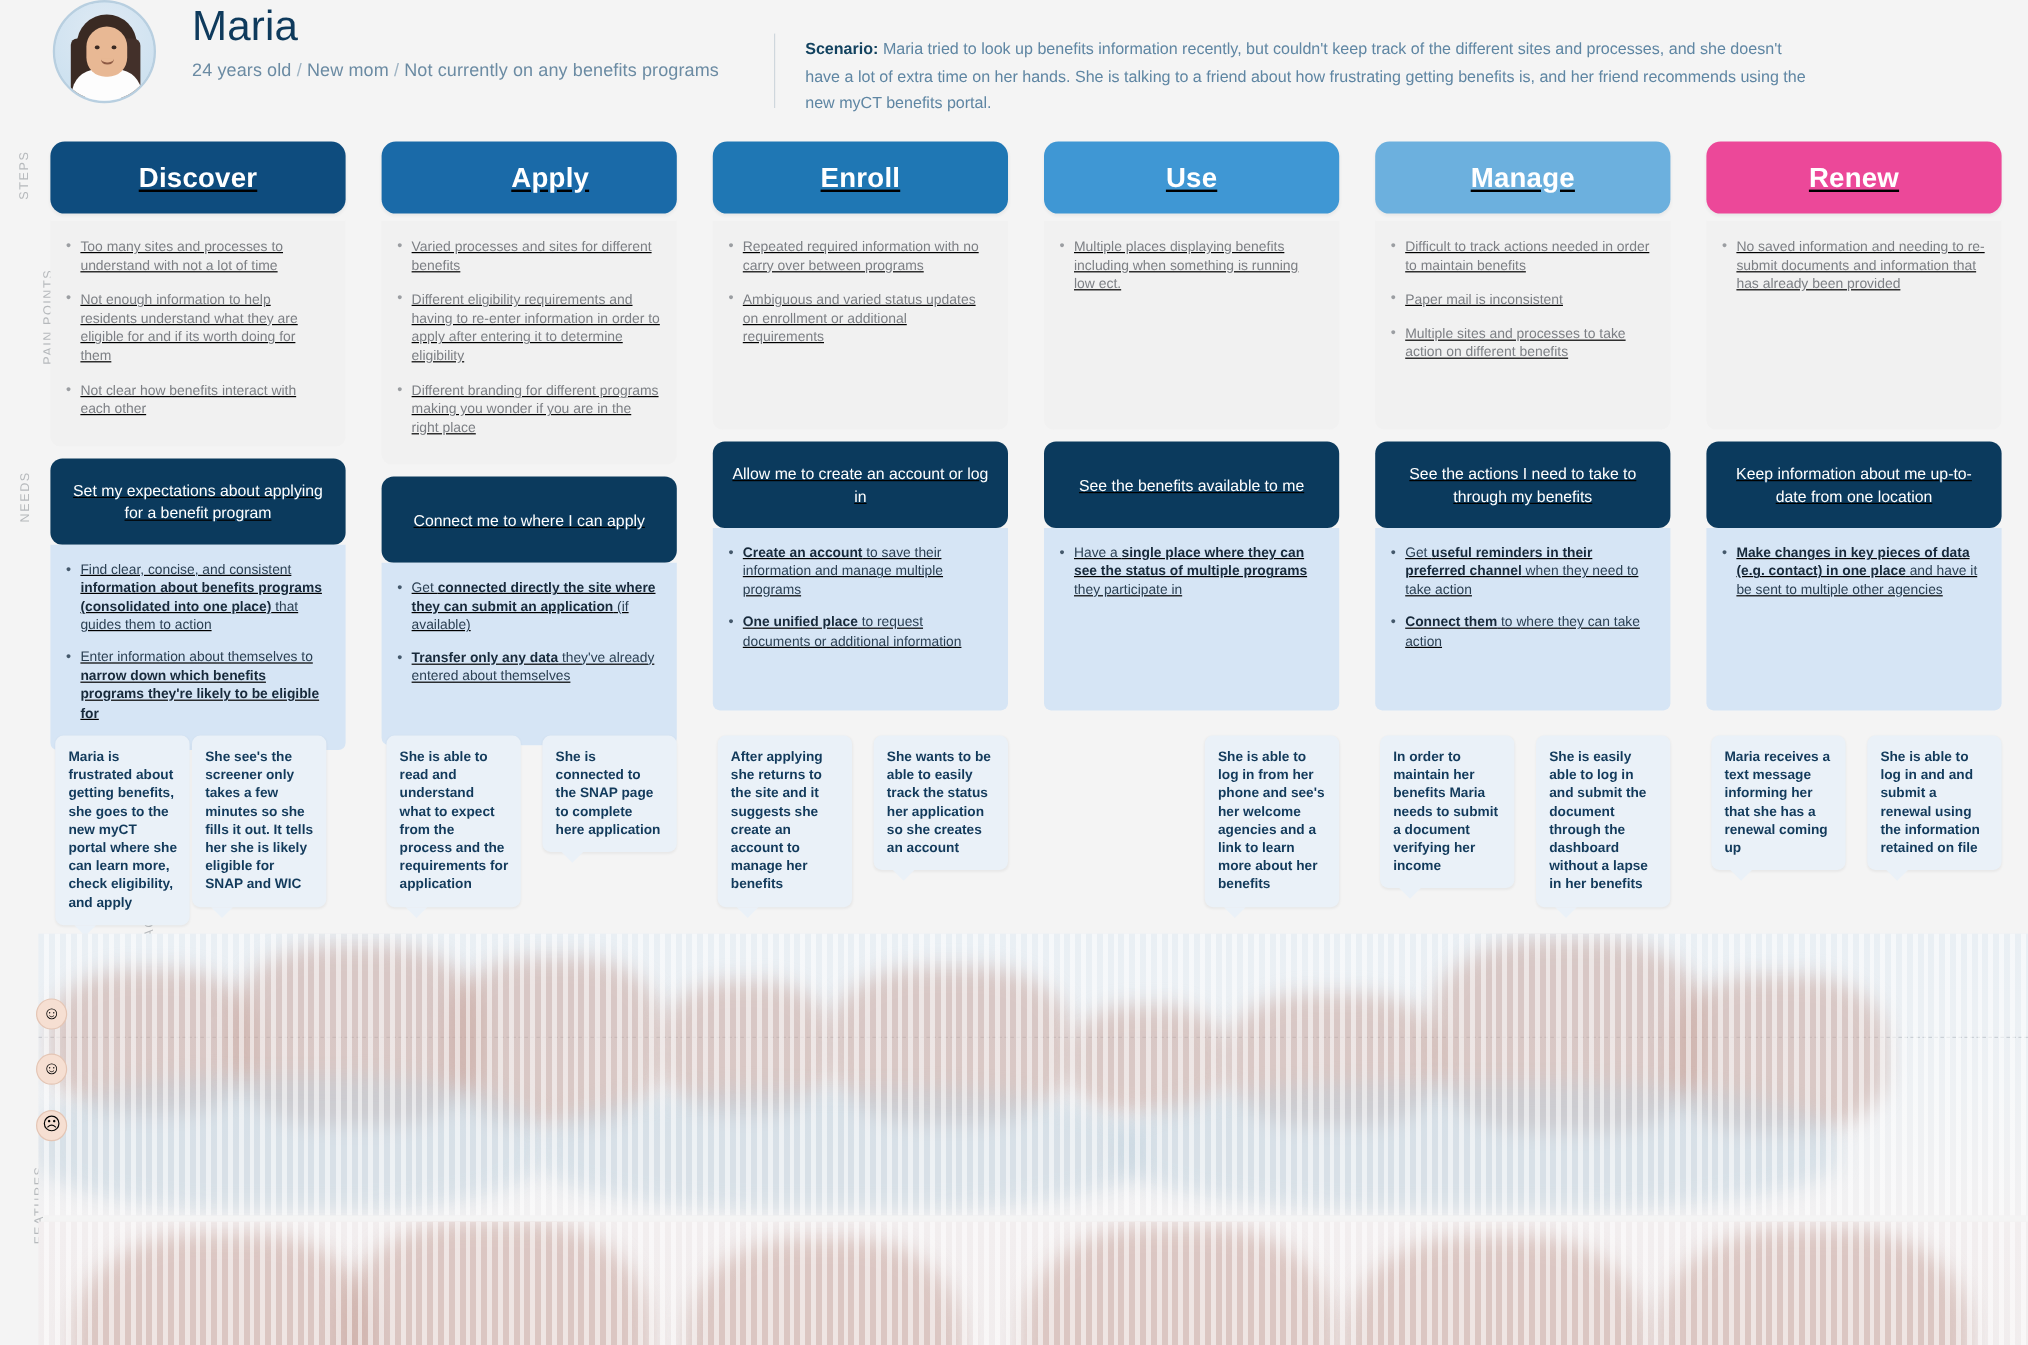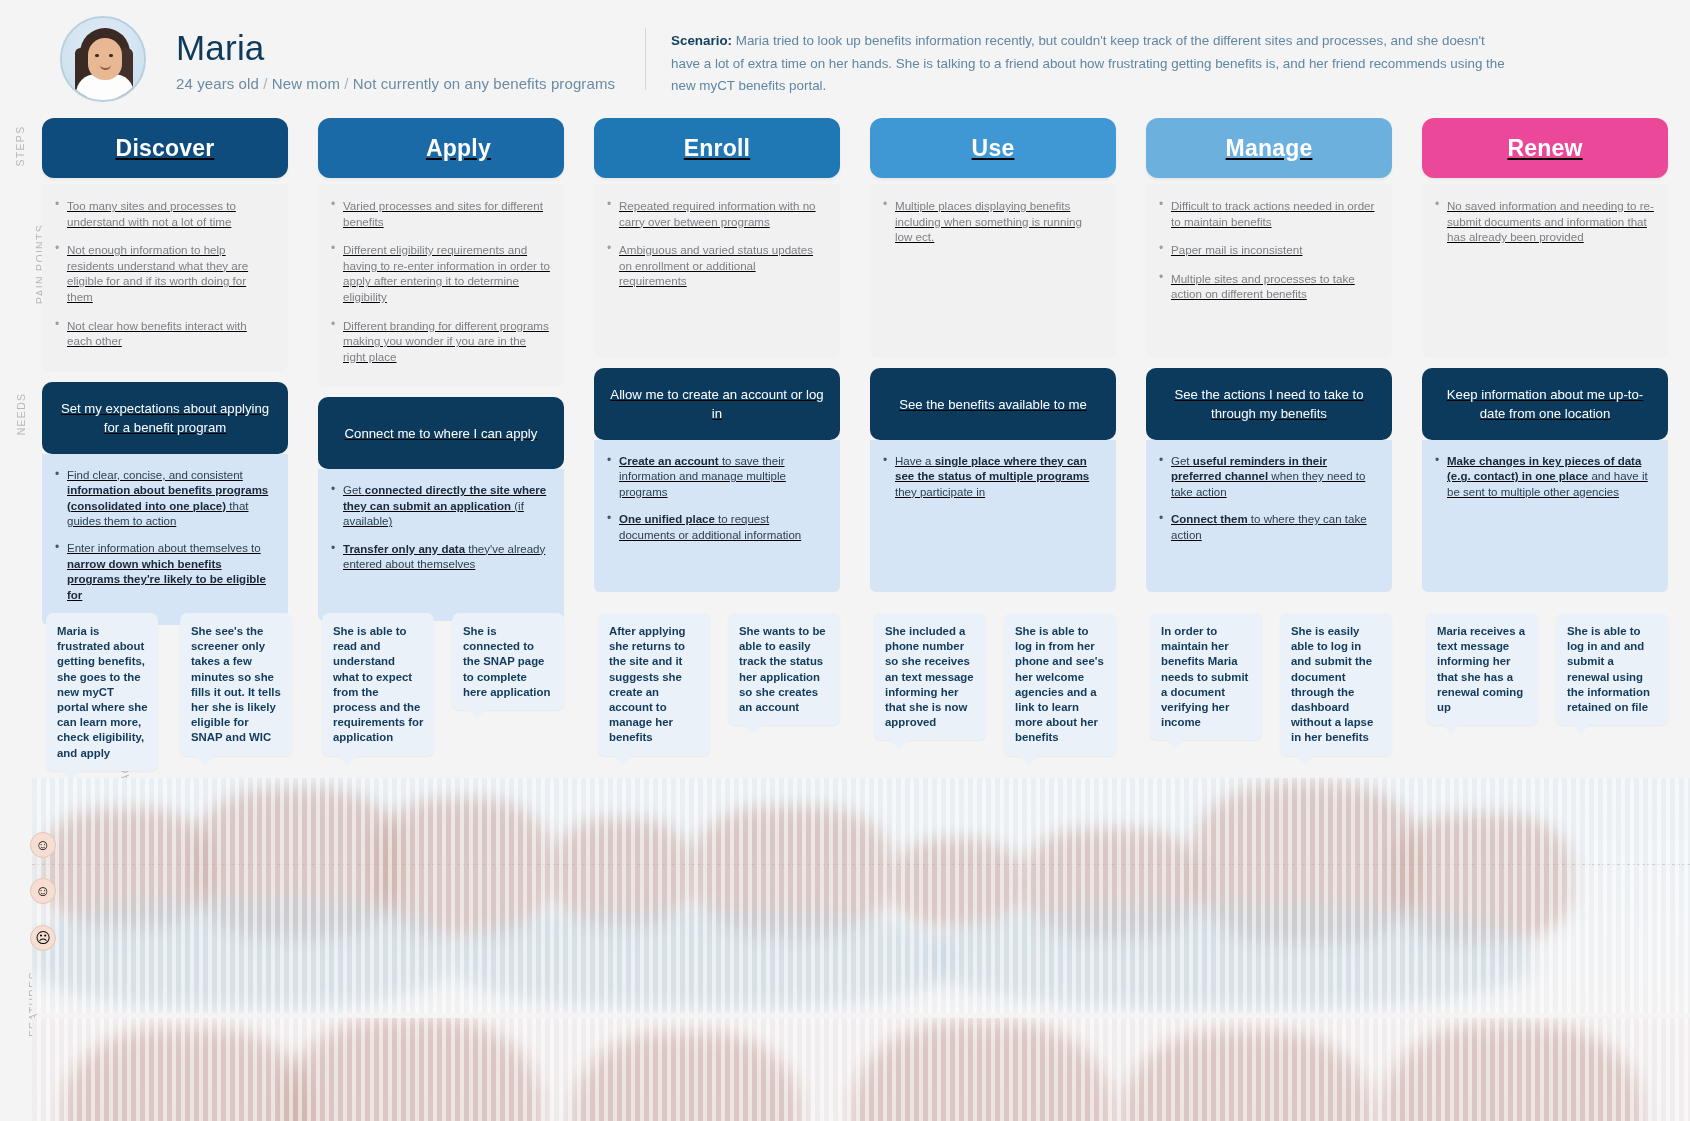--- a/index.html
+++ b/index.html
@@ -15,22 +15,22 @@
     width: 1690px; height: 1121px;
     background: #f4f4f4;
   }
 
   
   .header {
     position: absolute;
     left: 0; top: 0;
     width: 1690px; height: 118px;
     display: flex;
-    align-items: center;
-    padding-left: 60px;
+    align-items: flex-start;
+    padding-left: 44px;
   }
   .avatar-wrap {
     width: 86px; height: 86px;
     border-radius: 50%;
     background: #cfe2f0;
     border: 2px solid #b8cfe0;
     overflow: hidden;
     position: relative;
     flex: 0 0 auto;
   }
@@ -444,26 +444,25 @@
           <div class="opp-card">
             <ul class="bullets">
               <li><b>Make changes in key pieces of data (e.g. contact) in one place</b> and have it be sent to multiple other agencies</li>
             </ul>
           </div>
         </div>
       </div>
 
     <div class="future-band" id="bubbles">
         <div class="bubble" style="left: 14px; width: 112px;">Maria is frustrated about getting benefits, she goes to the new myCT portal where she can learn more, check eligibility,  and apply</div>
-        <div class="bubble" style="left: 148px; width: 112px;">She see's the screener only takes a few minutes so she fills it out. It tells her she is likely eligible for SNAP and WIC</div>
+        <div class="bubble" style="left: 128px; width: 112px;">She see's the screener only takes a few minutes so she fills it out. It tells her she is likely eligible for SNAP and WIC</div>
         <div class="bubble" style="left: 290px; width: 112px;">She is able to read and understand what to expect from the process and the requirements for application</div>
         <div class="bubble" style="left: 420px; width: 112px;">She is connected to the SNAP page to complete here application</div>
         <div class="bubble" style="left: 566px; width: 112px;">After applying she returns to the site and it suggests she create an account to manage her benefits</div>
         <div class="bubble" style="left: 696px; width: 112px;">She wants to be able to easily track the status her application so she creates an account</div>
-        <div class="bubble" style="left: 842px; width: 112px;">She included a phone number so she receives an text message informing her that she is now approved</div>
         <div class="bubble" style="left: 972px; width: 112px;">She is able to log in from her phone and see's her welcome agencies and a link to learn more about her benefits</div>
         <div class="bubble" style="left: 1118px; width: 112px;">In order to maintain her benefits Maria needs to submit a document verifying her income</div>
         <div class="bubble" style="left: 1248px; width: 112px;">She is easily able to log in and submit the document through the dashboard without a lapse in her benefits</div>
         <div class="bubble" style="left: 1394px; width: 112px;">Maria receives a text message informing her that she has a renewal coming up</div>
         <div class="bubble" style="left: 1524px; width: 112px;">She is able to log in and and submit a renewal using the information retained on file</div>
       </div>
 
     <div class="blur-region blur-emotion">
       <div class="dash-line"></div>
       <div class="blob" style="left:10px;  top:30px;  width:170px; height:120px;"></div>

